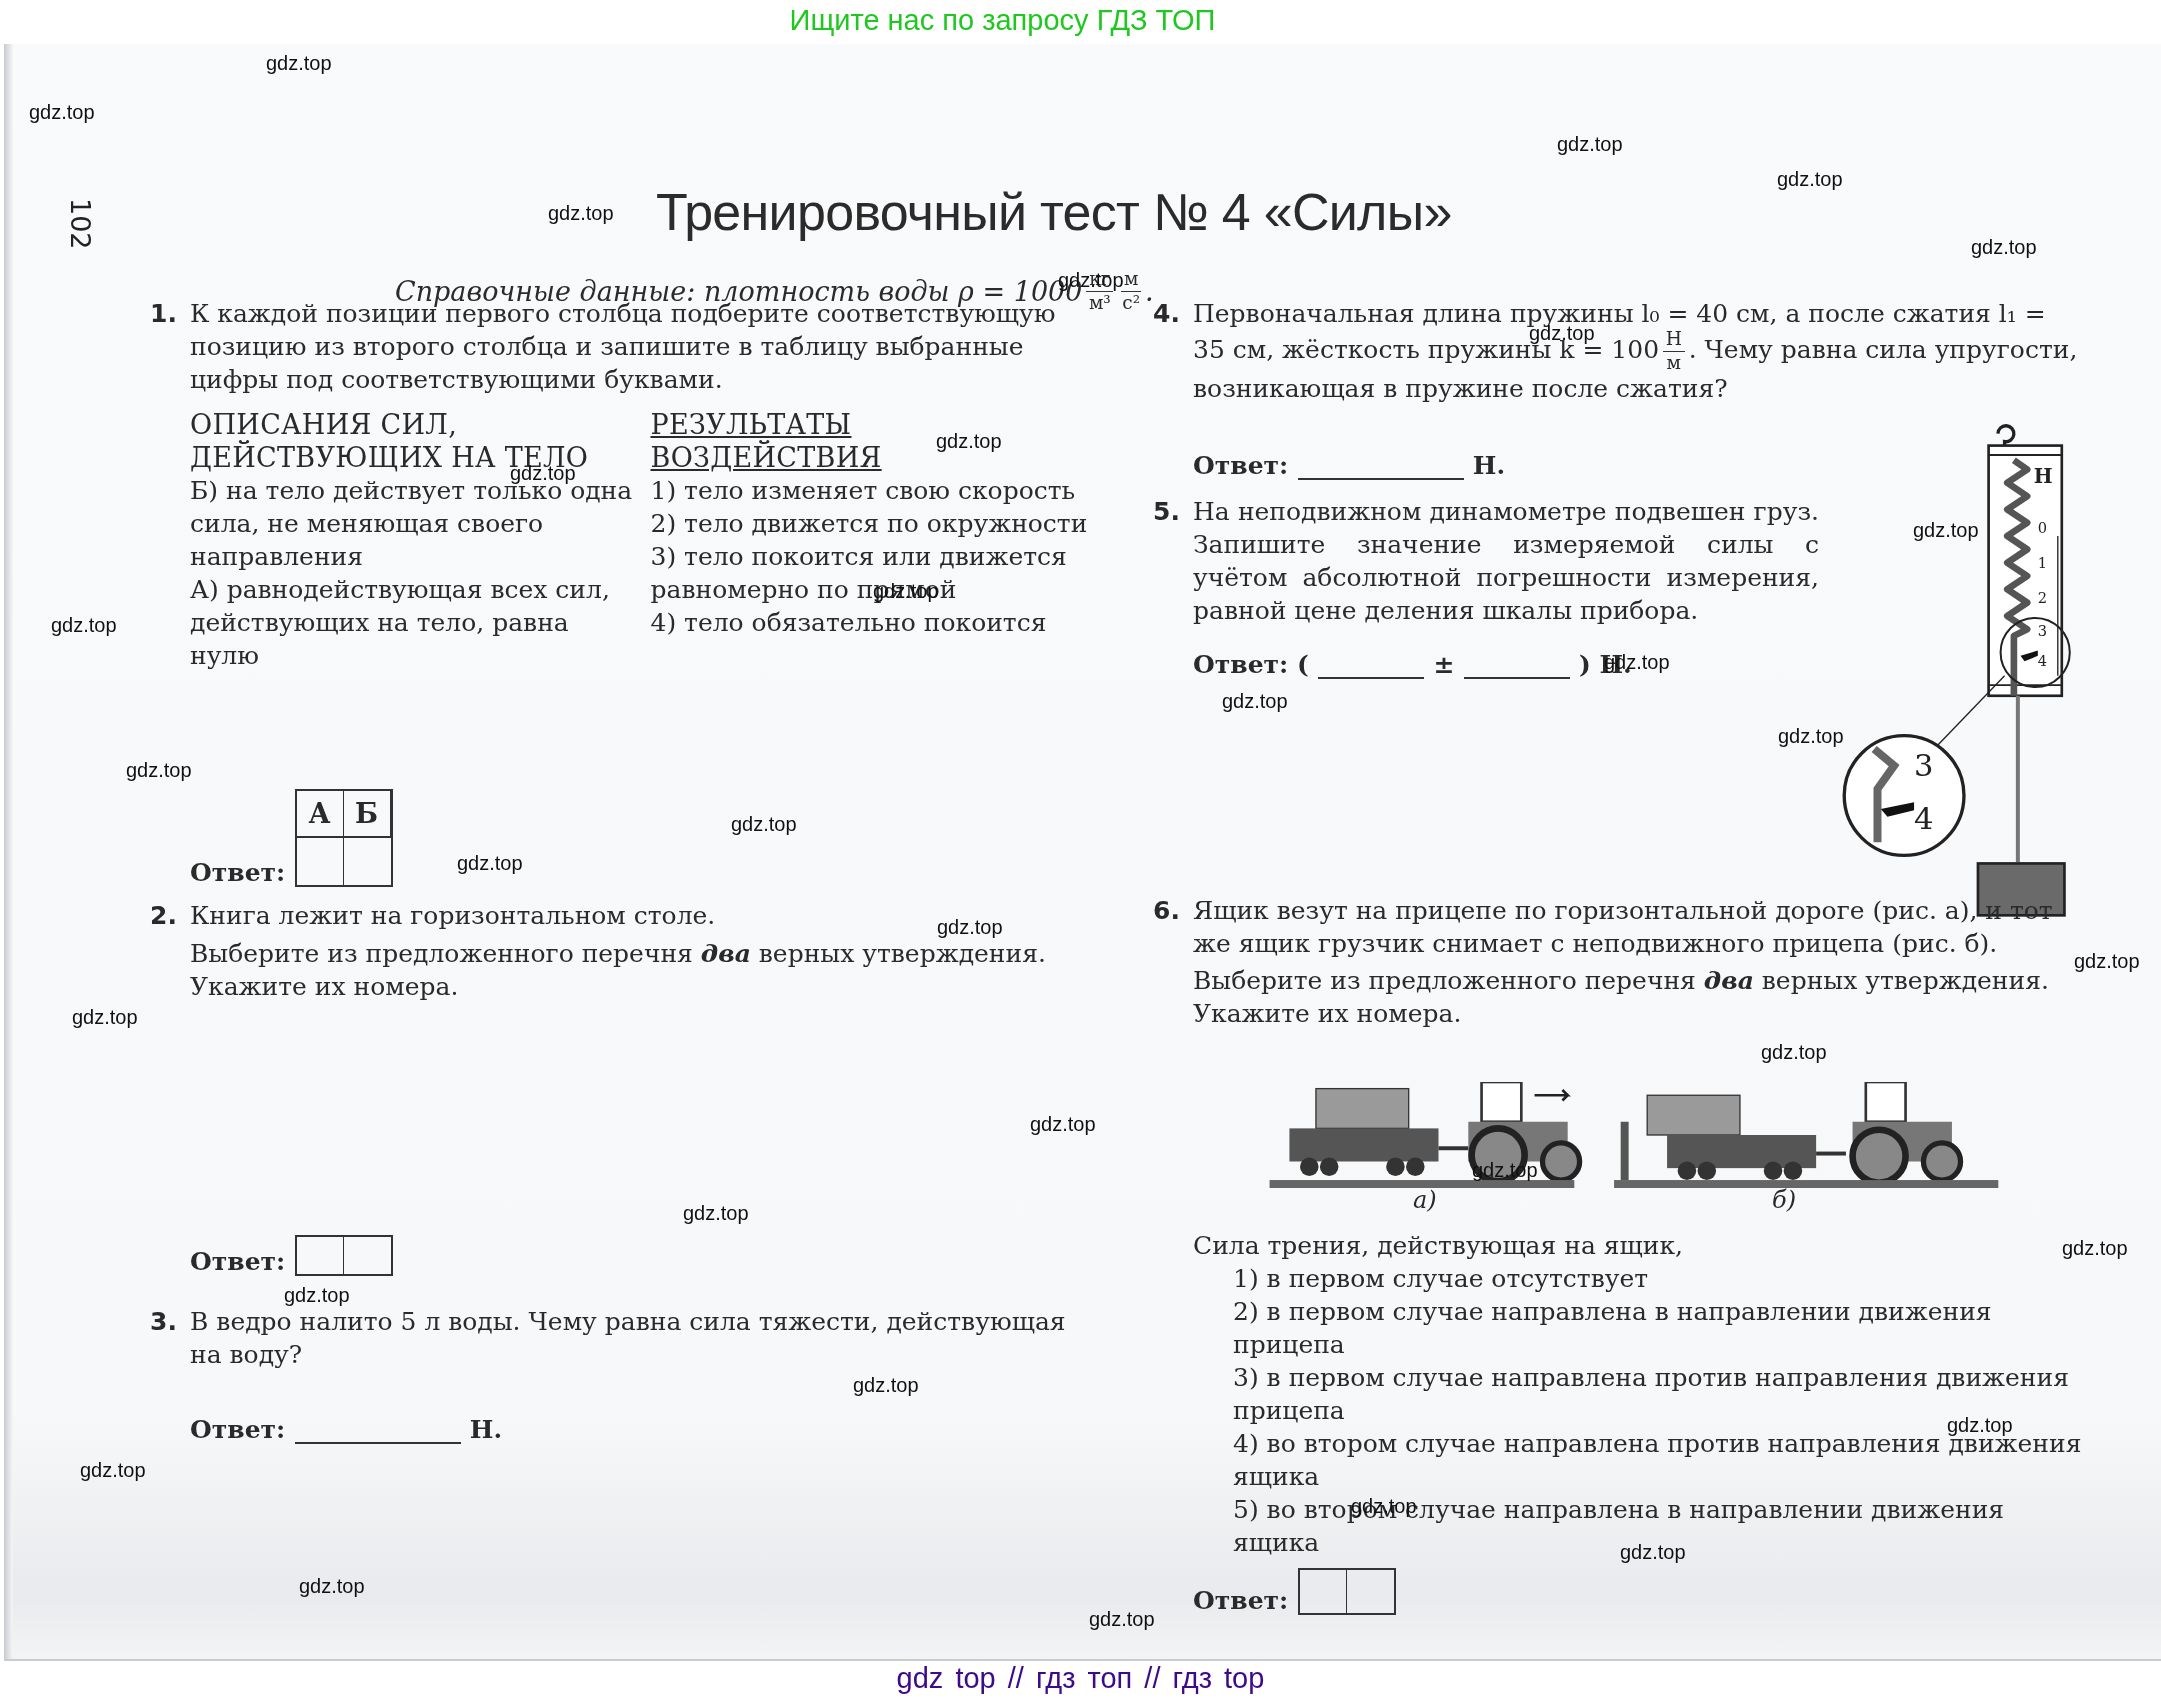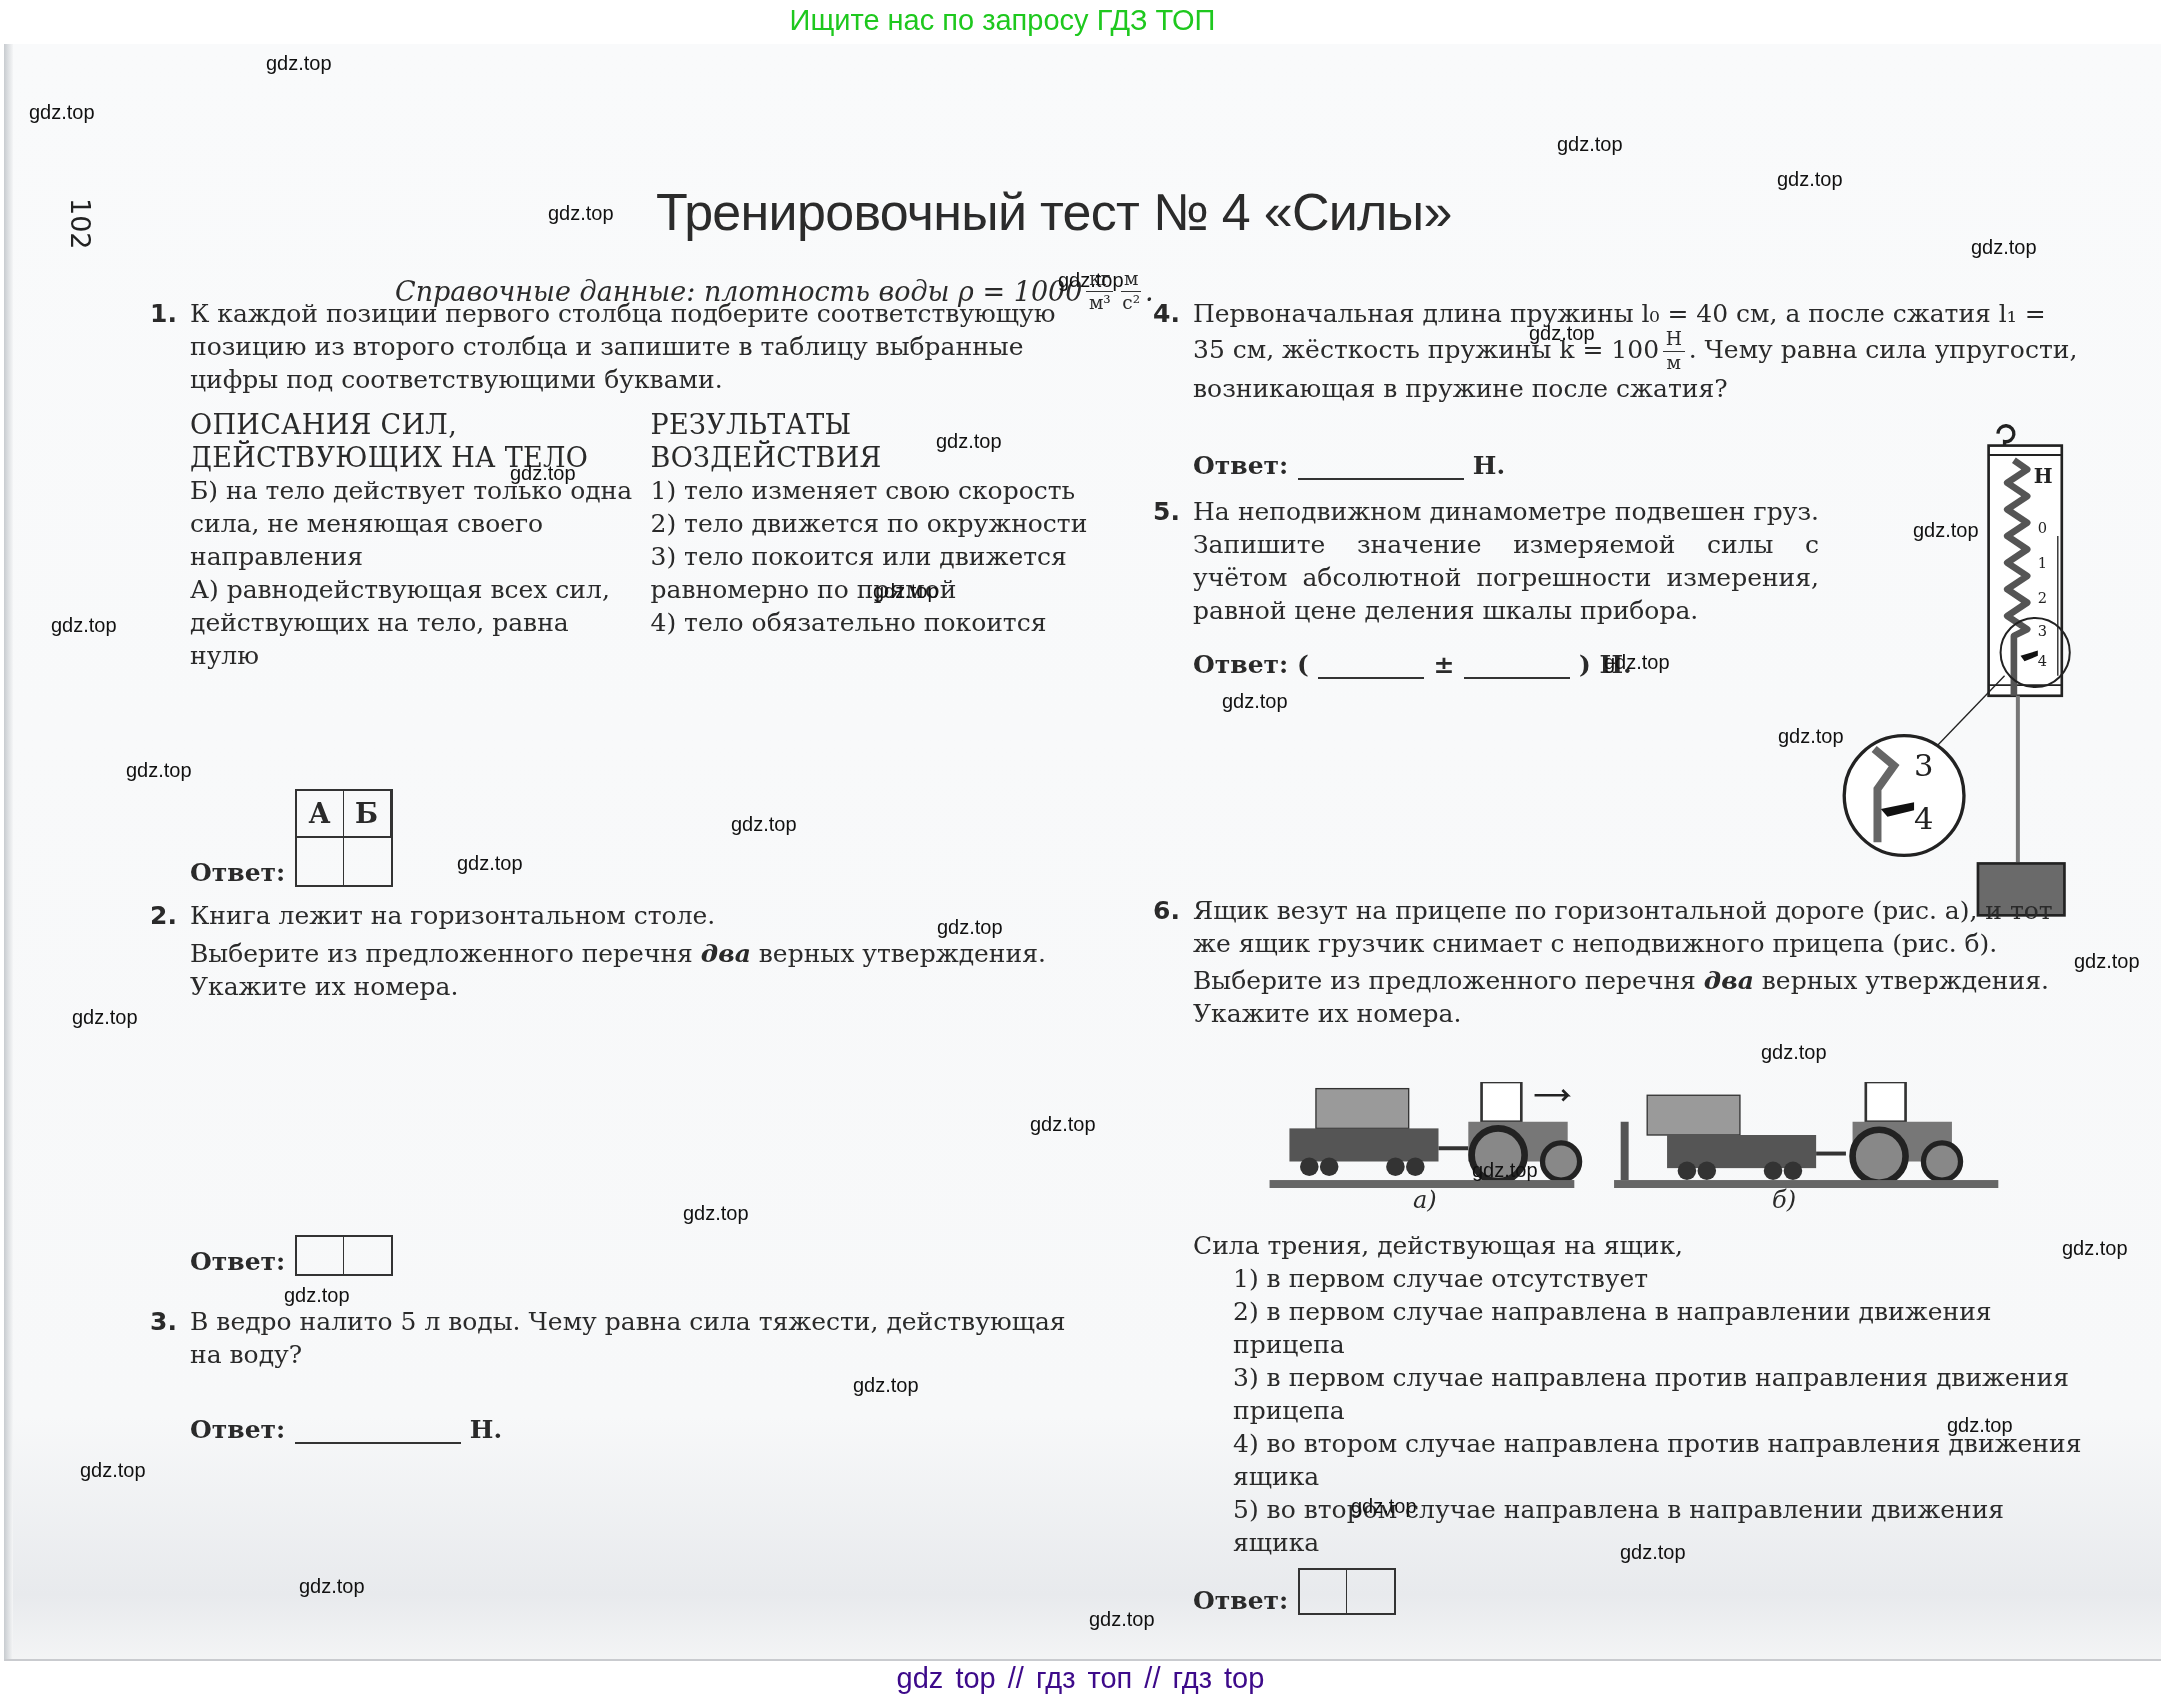--- a/index.html
+++ b/index.html
@@ -78,21 +78,21 @@
   <div class="q" style="left:186px; top:253px; width:905px;">
     <span class="qnum">1.</span>
     <p>К каждой позиции первого столбца подберите соответствующую позицию из второго столбца и запишите в таблицу выбранные цифры под соответствующими буквами.</p>
     <div class="two-col" style="margin-top:12px;">
       <div>
         <div class="col-head" style="width:426px;">ОПИСАНИЯ СИЛ, ДЕЙСТВУЮЩИХ НА ТЕЛО</div>
         <p>Б) на тело действует только одна сила, не меняющая своего направления</p>
         <p>А) равнодействующая всех сил, действующих на тело, равна нулю</p>
       </div>
       <div>
-        <div class="col-head" style="width:266px;">РЕЗУЛЬТАТЫ ВОЗДЕЙСТВИЯ</div>
+        <div class="col-head" style="width:266px;text-decoration:underline;">РЕЗУЛЬТАТЫ ВОЗДЕЙСТВИЯ</div>
         <p>1) тело изменяет свою скорость</p>
         <p>2) тело движется по окружности</p>
         <p>3) тело покоится или движется равномерно по прямой</p>
         <p>4) тело обязательно покоится</p>
       </div>
     </div>
   </div>
   <div class="answer" style="position:absolute; left:186px; top:745px;">
     <span>Ответ:</span>
     <div class="ans-grid" style="grid-template-columns:47px 47px;">

